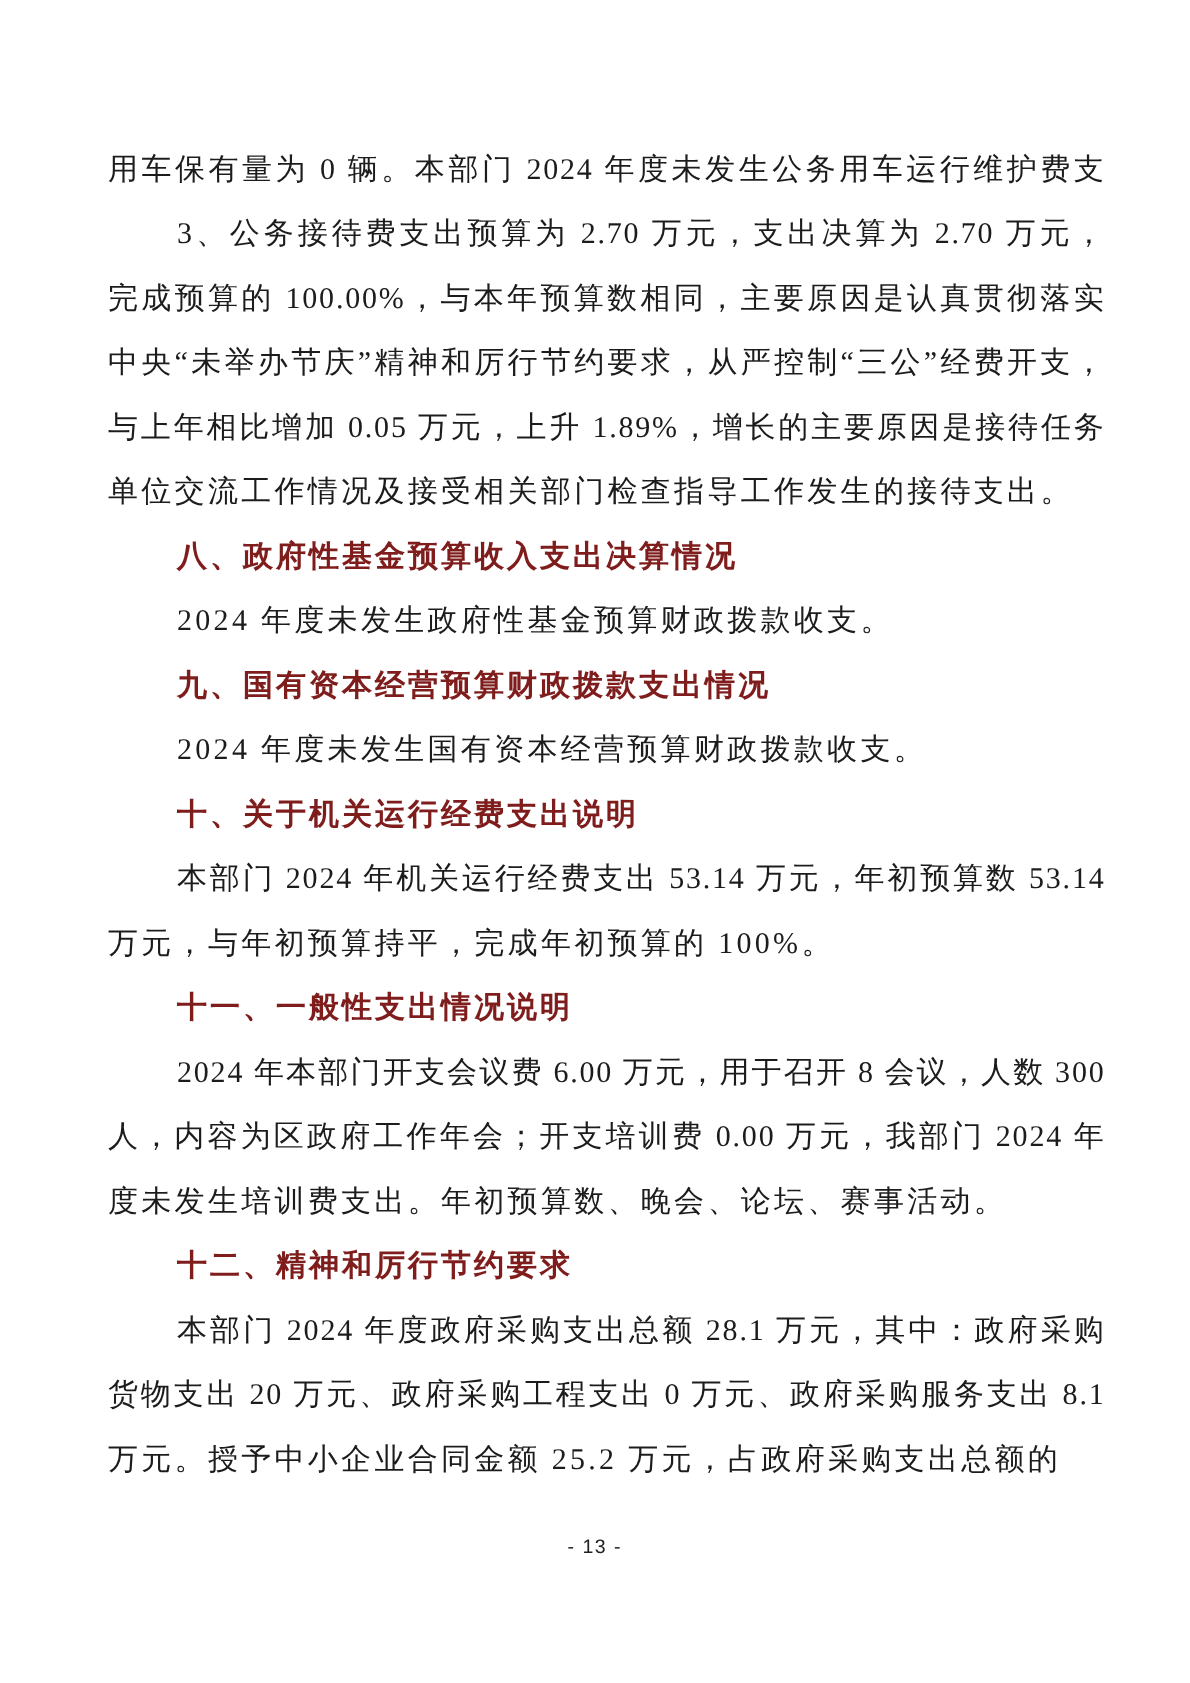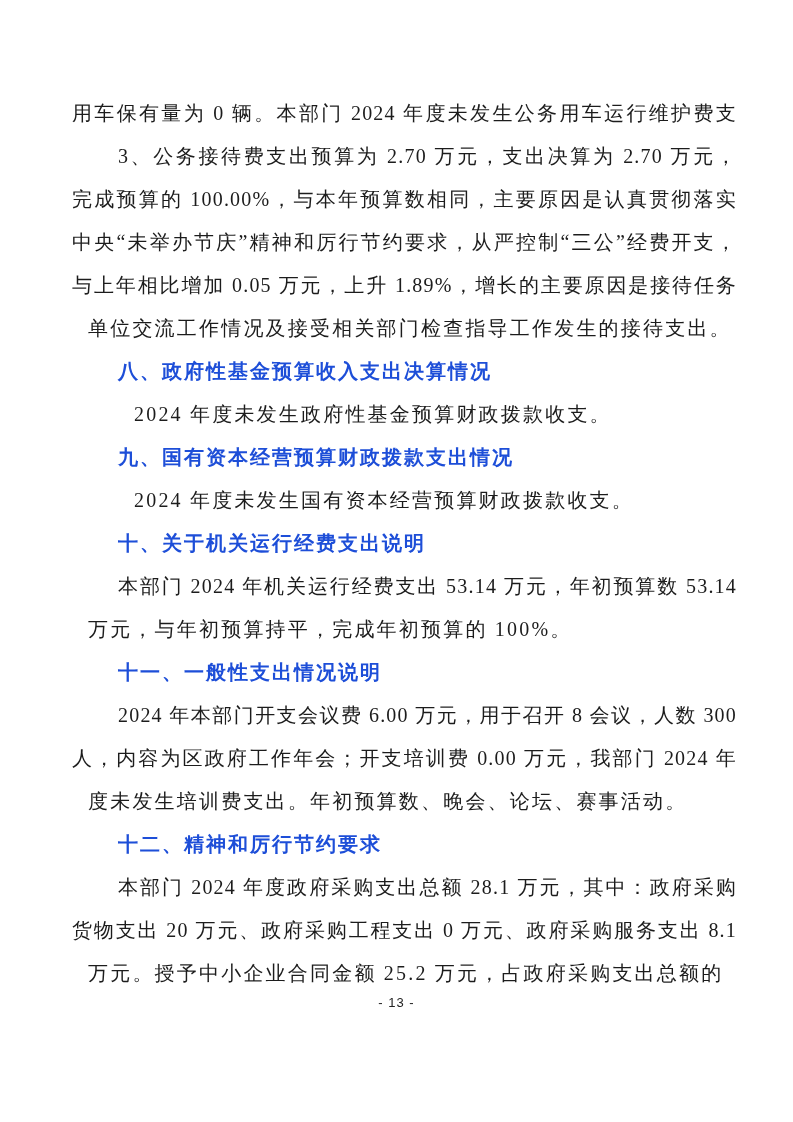--- a/index.html
+++ b/index.html
@@ -33,42 +33,41 @@
   
   .line.fill {
     text-align-last: justify;
   }
   
   .line.noj {
     text-align: left;
     text-align-last: left;
     white-space: nowrap;
     letter-spacing: 2.2px;
-    margin-left: 16px;
   }
   
   .line.indent {
     padding-left: 46px;
   }
   .line.indent.fill { width: 619px; }
   .line.heading {
     font-family: "Liberation Sans", "DejaVu Sans", sans-serif;
     font-weight: 700;
-    color: #1d4ed8;
+    color: #7f1d1d;
     text-align: left;
     text-align-last: left;
     white-space: nowrap;
     letter-spacing: 2px;
     font-size: 20px;
   }
   .footer {
     position: absolute;
     left: 0;
     right: 0;
-    top: 992px;
+    top: 1020px;
     height: 22px;
     line-height: 22px;
     text-align: center;
     font-size: 13px;
     letter-spacing: 1px;
     color: #222222;
     font-family: "Liberation Sans", "DejaVu Sans", sans-serif;
   }
 </style>
 </head>

